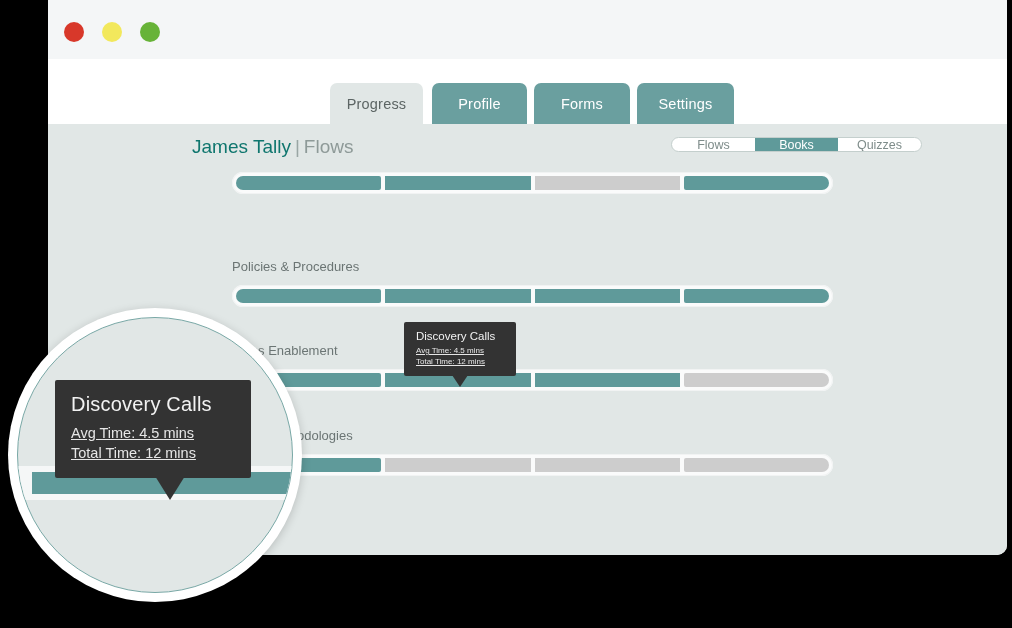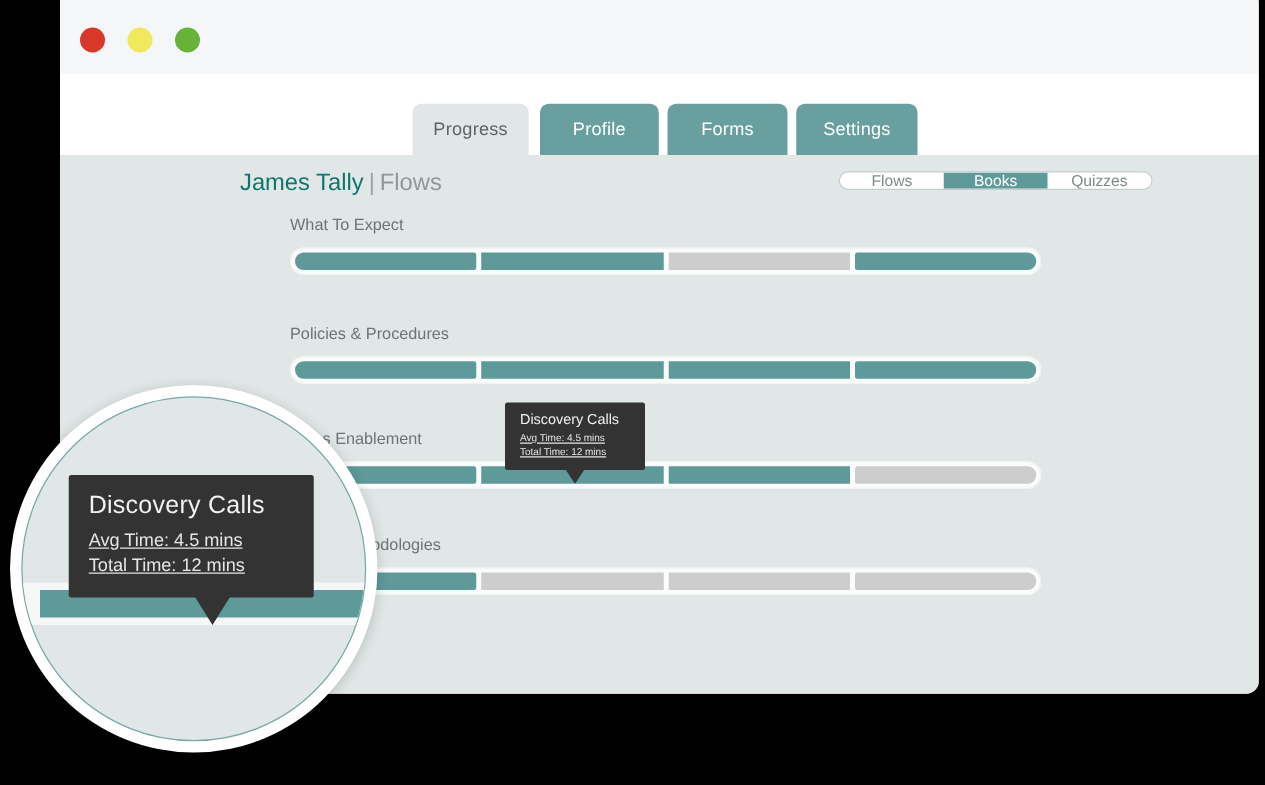--- a/index.html
+++ b/index.html
@@ -199,21 +199,20 @@
           </div>
           <div class="seg">
             <span>Quizzes</span>
           </div>
         </div>
       </div>
 
       <div class="rows">
 
         <div class="prow" style="top:48px">
-          <div class="lbl">What To Expect</div>
           <div class="track">
             <span class="seg-bar fill"></span>
             <span class="seg-bar fill"></span>
             <span class="seg-bar"></span>
             <span class="seg-bar fill"></span>
           </div>
         </div>
 
         <div class="prow" style="top:135px">
           <div class="lbl">Policies &amp; Procedures</div>

